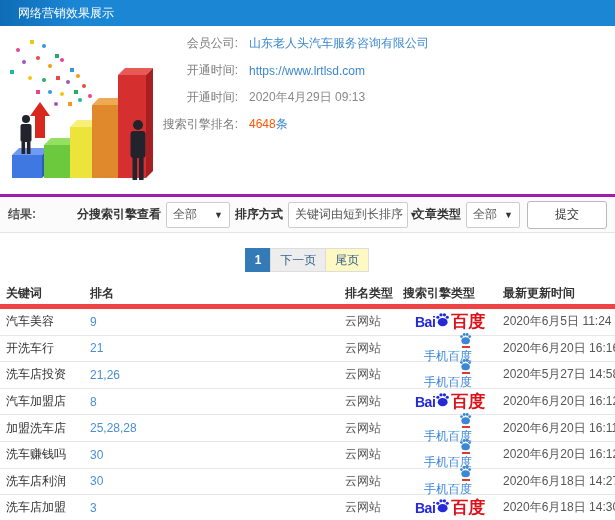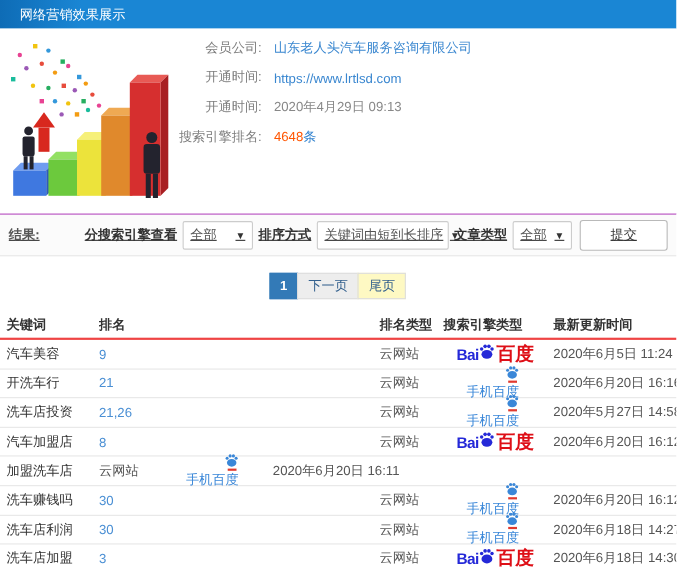--- a/index.html
+++ b/index.html
@@ -15,22 +15,22 @@
   .illustration { position:absolute; left:0; top:2px; width:195px; height:162px; }
   .info-list { margin-left:150px; padding-top:4px; }
   .info-row { display:flex; align-items:center; height:27px; }
   .info-label { width:88px; text-align:right; color:#7d7d7d; flex:0 0 88px; }
   .info-value { padding-left:11px; color:#888; }
   .info-link { padding-left:11px; color:#3a87d0; text-decoration:none; cursor:pointer; }
   .hl-num { color:#ff5500; }
   .hl-suffix { color:#3a87d0; }
 
   
-  .filter-bar { height:39px; background:#fbfbfb; border-top:1px solid #a21caf;
-    border-bottom:1px solid #e6e6e6; display:flex; align-items:center; padding:0 8px;text-decoration:underline; }
+  .filter-bar { height:39px; background:#fbfbfb; border-top:3px solid #a21caf;
+    border-bottom:1px solid #e6e6e6; display:flex; align-items:center; padding:0 8px; }
   .result-label { font-weight:bold; color:#555; }
   .filter-spacer { flex:1; }
   .f-label { font-weight:bold; color:#333; margin:0 5px; white-space:nowrap; }
   .f-select { height:26px; background:#fff; border:1px solid #ccc; border-radius:2px;
     display:flex; align-items:center; justify-content:space-between; padding:0 6px;
     color:#555; cursor:pointer; white-space:nowrap; }
   .f-select .caret { font-size:9px; color:#333; margin-left:6px; }
   .sel-engine { width:64px; }
   .sel-sort { width:120px; }
   .sel-article { width:54px; }
@@ -40,21 +40,21 @@
   
   .pagination { margin-top:15px; display:flex; justify-content:center; }
   .page-item { height:24px; line-height:22px; padding:0 9px; border:1px solid #ddd;
     background:#fef9c3; color:#34618e; cursor:pointer; margin-left:-1px; }
   .page-item.active { background:#337ab7; border-color:#337ab7; color:#fff; font-weight:bold; }
   .page-item.grey { background:#ededed; }
 
   
   .rank-table { margin-top:11px; }
   .trow { display:flex; align-items:center; height:26.6px; border-bottom:1px solid #e7e7e7; }
-  .thead { font-weight:bold; color:#333; border-bottom:2px solid #ef4444; height:26px; }
+  .thead { font-weight:bold; color:#333; border-bottom:5px solid #ef4444; height:26px; }
   .c { overflow:hidden; white-space:nowrap; }
   .c1 { width:90px; padding-left:6px; }
   .c2 { width:255px; }
   .c3 { width:58px; color:#555; }
   .c4 { width:100px; display:flex; align-items:center; }
   .c5 { flex:1; color:#555; }
   .thead .c3, .thead .c4, .thead .c5 { color:#333; }
   .rank-link { color:#4a8fd4; text-decoration:none; cursor:pointer; }
 
   
@@ -281,20 +281,21 @@
               <circle cx="16.4" cy="7" r="2.1" fill="#2529d8"></circle>
               <ellipse cx="10.2" cy="13.5" rx="6.6" ry="5.4" fill="#2529d8"></ellipse>
             </svg>
             <b class="bd-du">百度</b>
           </span>
         </div>
         <div class="c c5">2020年6月20日 16:12</div>
       </div>
       <div class="trow">
         <div class="c c1">加盟洗车店</div>
+        <div class="c c2"><a class="rank-link">25,28,28</a></div>
         <div class="c c3">云网站</div>
         <div class="c c4">
           <span class="mb">
             <span class="mb-iconwrap">
               <svg width="13" height="13" viewBox="0 0 20 20">
                 <circle cx="3.8" cy="7" r="2.1" fill="#3a87d8"></circle>
                 <circle cx="8" cy="3.8" r="2.2" fill="#3a87d8"></circle>
                 <circle cx="12.6" cy="3.8" r="2.2" fill="#3a87d8"></circle>
                 <circle cx="16.4" cy="7" r="2.1" fill="#3a87d8"></circle>
                 <ellipse cx="10.2" cy="13.5" rx="6.6" ry="5.4" fill="#3a87d8"></ellipse>

